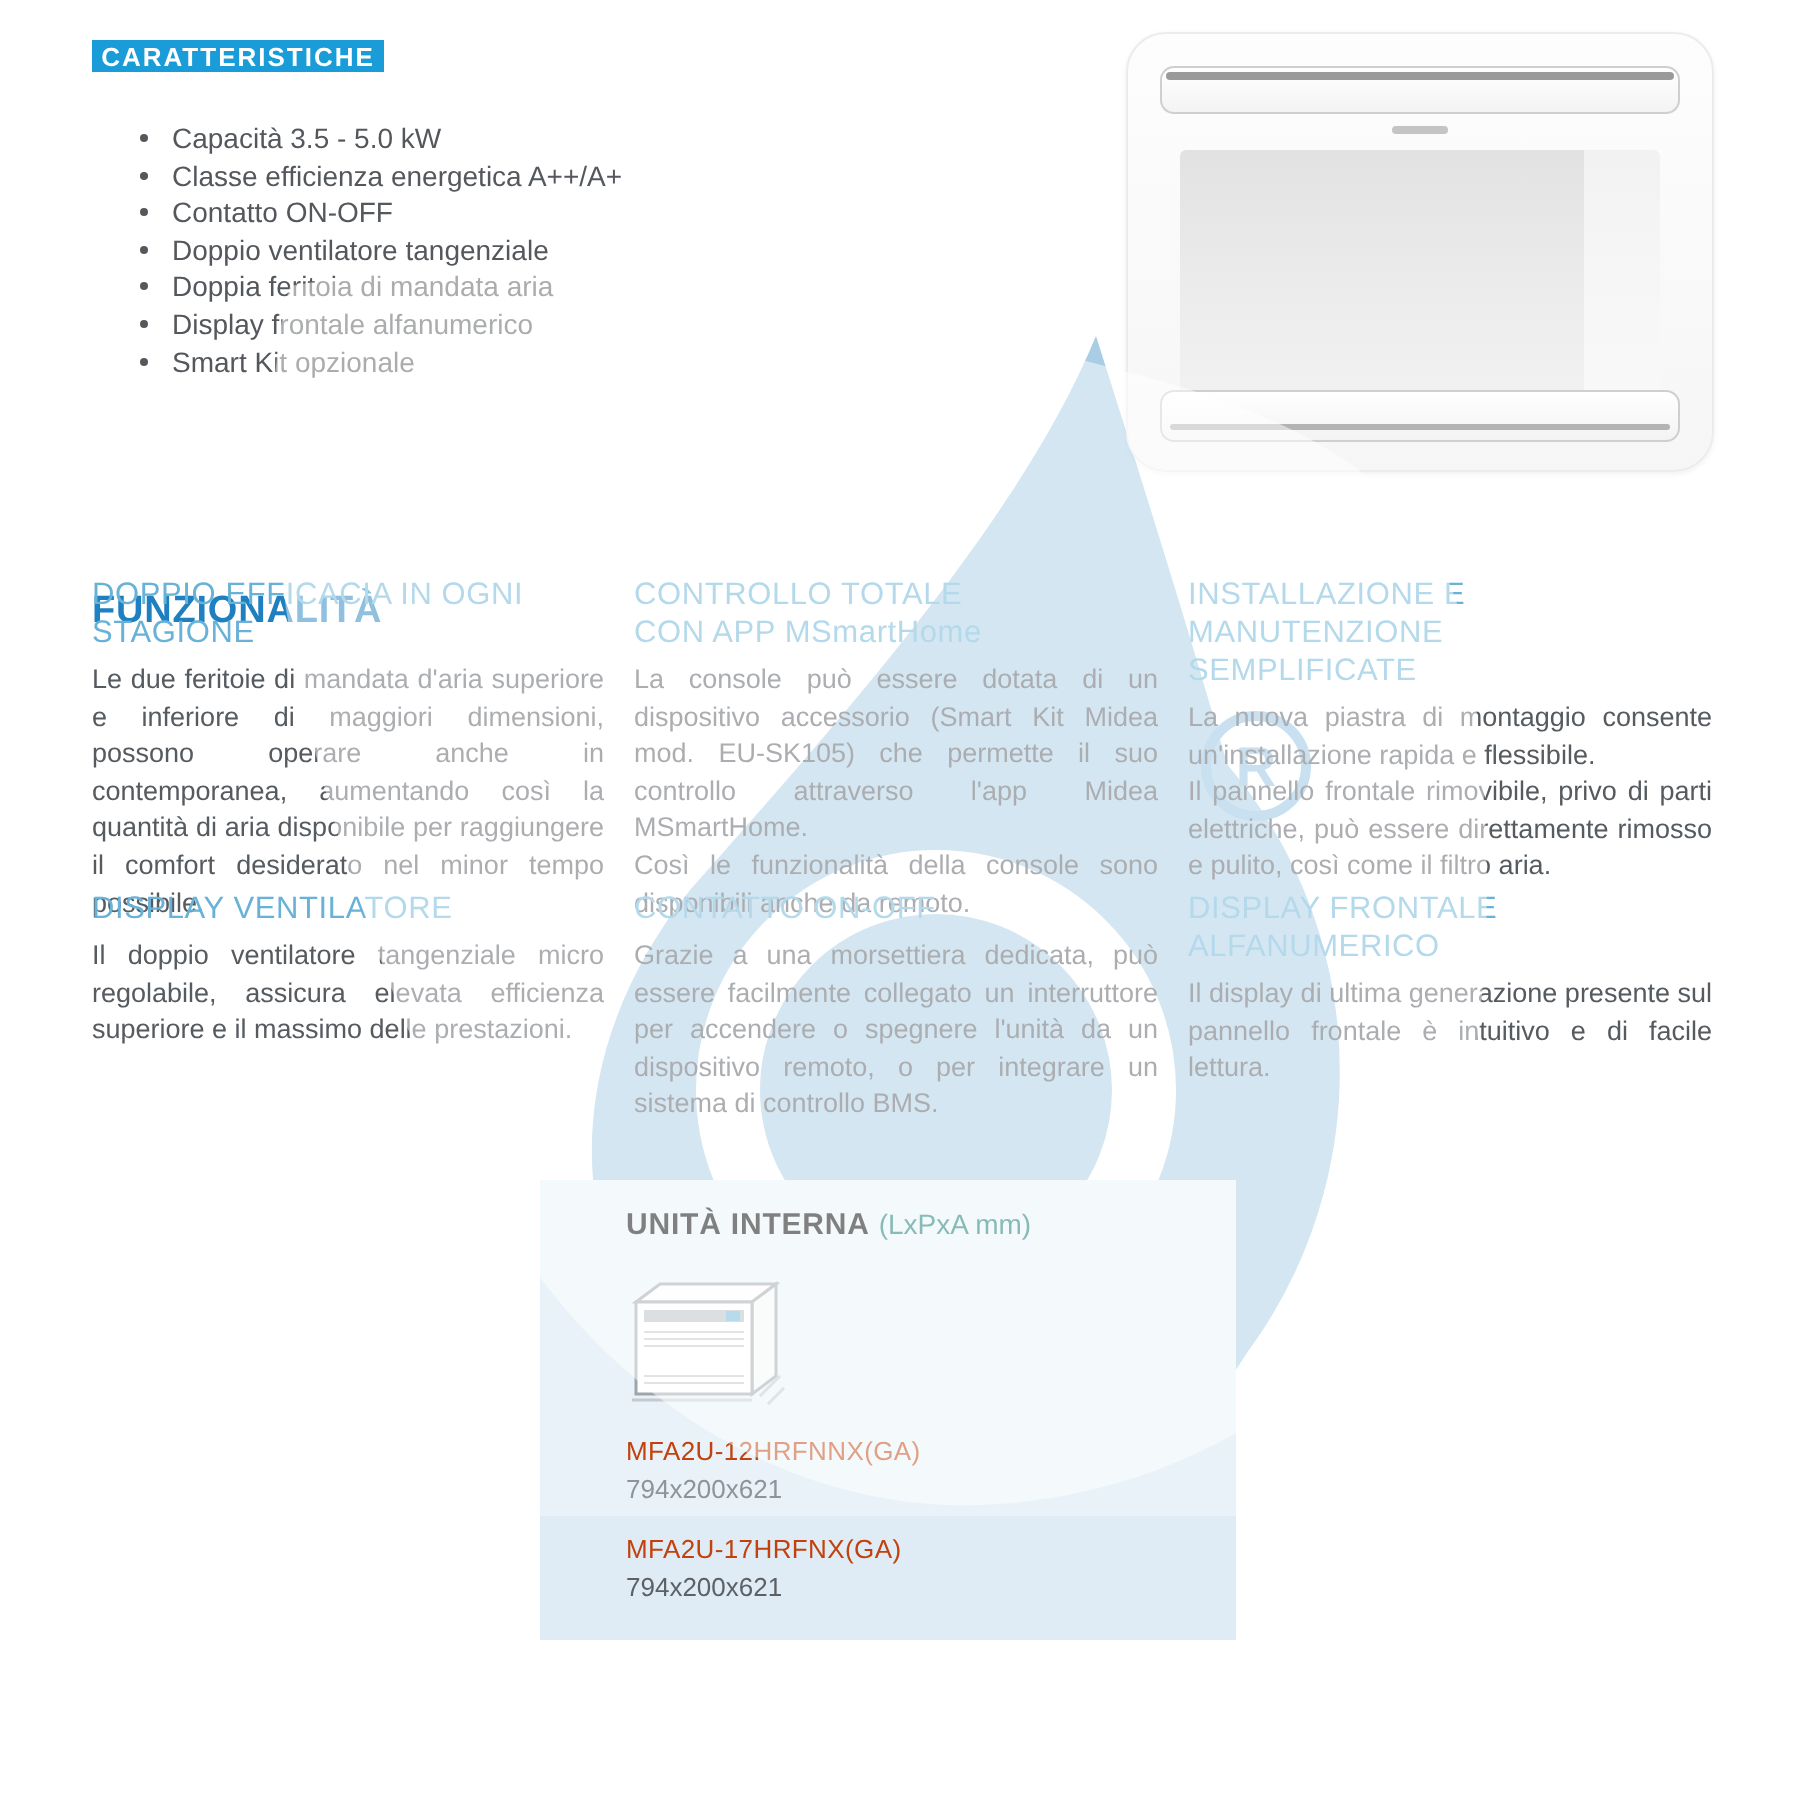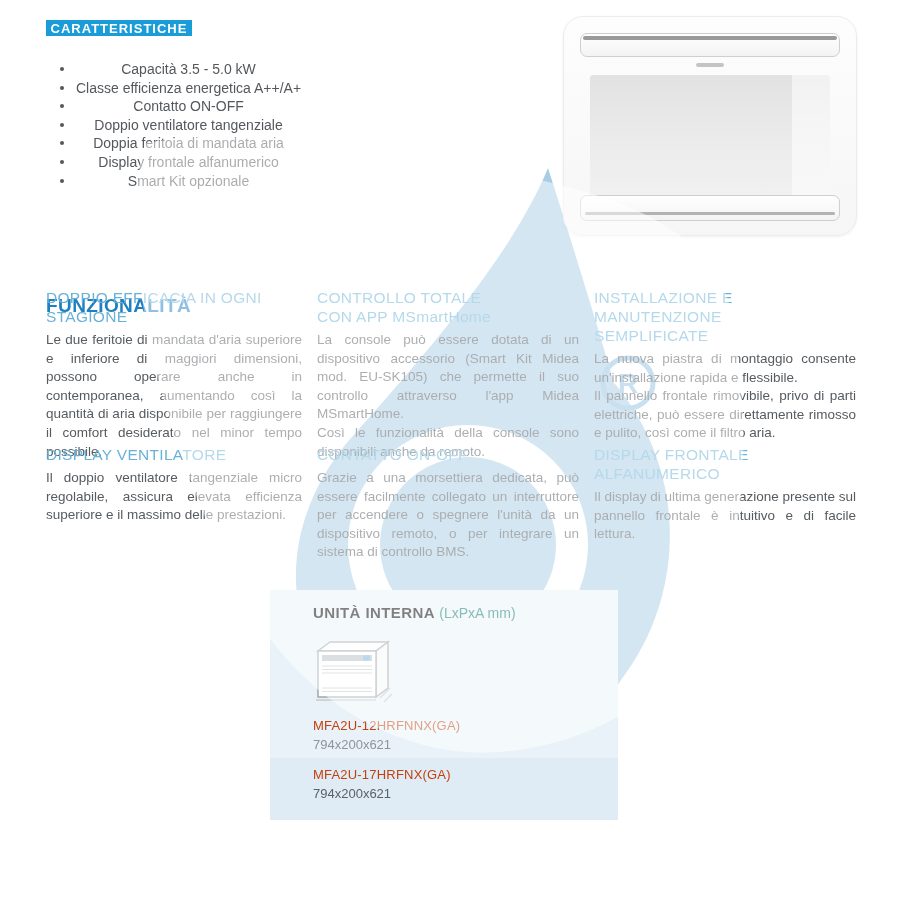--- a/index.html
+++ b/index.html
@@ -12,21 +12,21 @@
   
   .wm-back{position:absolute;left:0;top:0;width:900px;height:900px;z-index:0;pointer-events:none;}
   .wm-front{position:absolute;left:0;top:0;width:900px;height:900px;z-index:3;pointer-events:none;}
   
   .badge{
     position:absolute;left:46px;top:20px;width:146px;height:16px;z-index:2;
     background:#1a9cd8;color:#ffffff;font-size:13px;font-weight:bold;
     letter-spacing:1px;display:flex;align-items:center;justify-content:center;
   }
   
-  .features{position:absolute;left:56px;top:60px;z-index:1;list-style:none;margin:0;padding:0;text-align:center;}
+  .features{position:absolute;left:66px;top:60px;z-index:1;list-style:none;margin:0;padding:0;}
   .features li{
     position:relative;padding-left:20px;font-size:14px;line-height:18.6px;
     color:#54585c;white-space:nowrap;
   }
   .features li::before{
     content:"";position:absolute;left:4px;top:7px;width:4px;height:4px;border-radius:50%;
     background:#54585c;
   }
   
   .photo{

